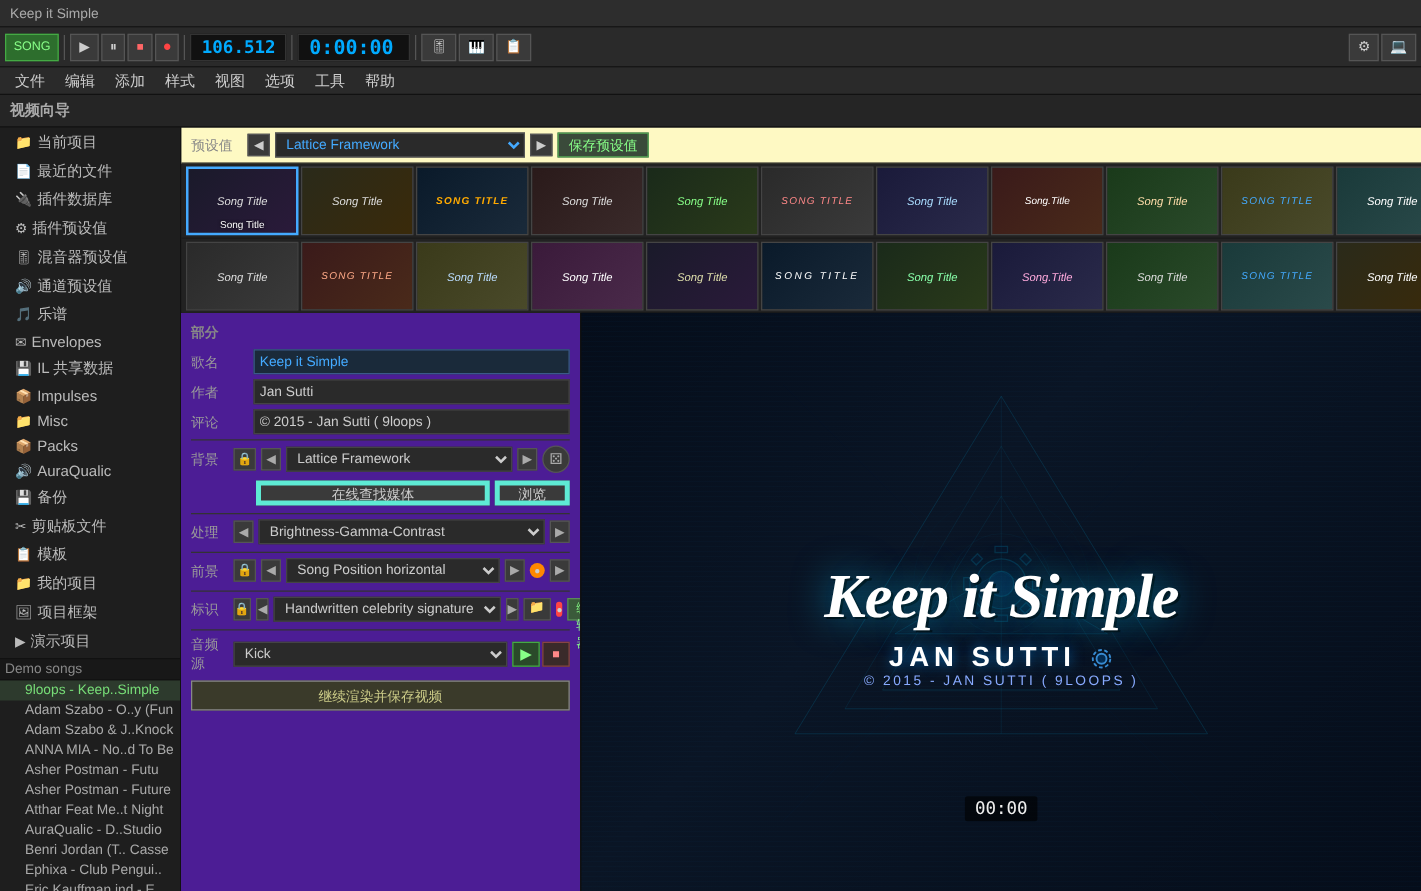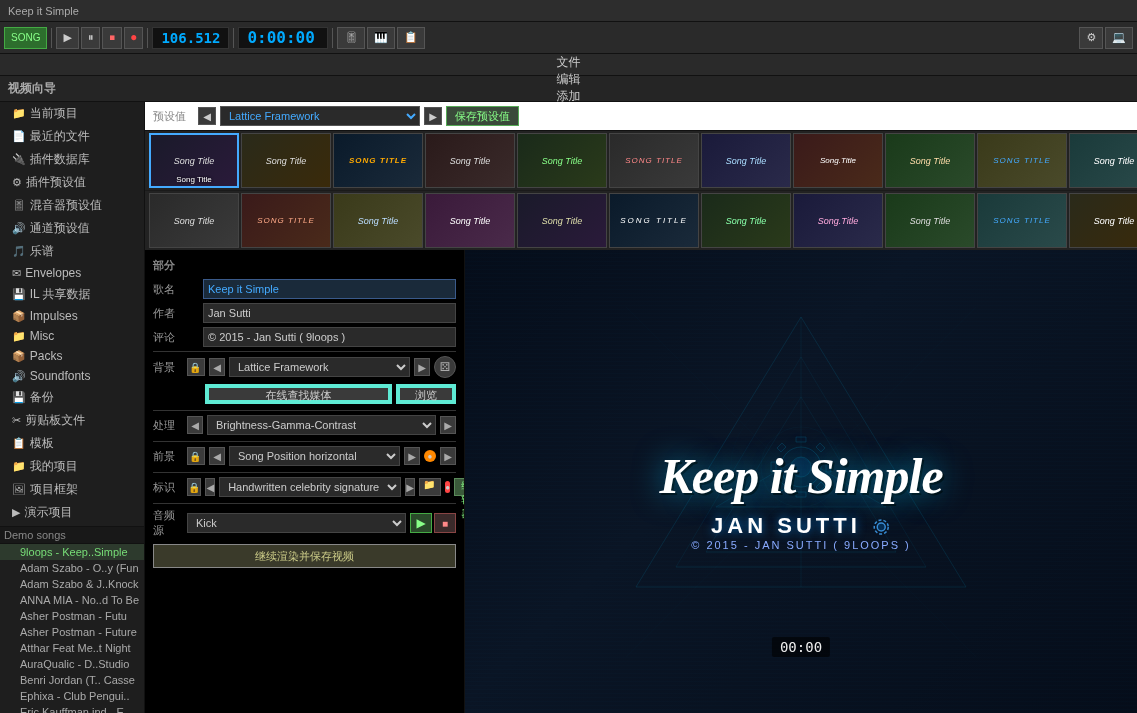--- a/index.html
+++ b/index.html
@@ -75,25 +75,24 @@
       padding: 0 6px;
       font-size: 10px;
       cursor: pointer;
     }
 
     
     .menu-bar {
       background: #2a2a2a;
       height: 22px;
       display: flex;
-      align-items: center;
+      align-items: flex-start;
       padding: 0 4px;
       border-bottom: 1px solid #111;
       gap: 0;
-      flex-direction: column;
     }
     .menu-item {
       color: #ccc;
       font-size: 12px;
       padding: 0 8px;
       height: 22px;
       display: flex;
       align-items: center;
       cursor: pointer;
     }
@@ -171,21 +170,21 @@
     .center-content {
       flex: 1;
       display: flex;
       flex-direction: column;
       background: #1e1e1e;
       overflow: hidden;
     }
 
     
     .presets-header {
-      background: #ffffff;
+      background: #fef9c3;
       padding: 4px 8px;
       border-bottom: 1px solid #111;
       display: flex;
       align-items: center;
       gap: 4px;
     }
     .preset-nav-btn {
       background: #3a3a3a;
       border: 1px solid #555;
       color: #ccc;
@@ -254,21 +253,21 @@
     
     .lower-panel {
       display: flex;
       flex: 1;
       overflow: hidden;
     }
 
     
     .properties-panel {
       width: 320px;
-      background: #000000;
+      background: #4c1d95;
       border-right: 1px solid #111;
       padding: 8px;
       overflow-y: auto;
       flex-shrink: 0;
     }
     .section-label {
       color: #888;
       font-size: 11px;
       margin-bottom: 6px;
       font-weight: bold;
@@ -652,21 +651,21 @@
     <div class="sidebar-item">
       <span class="sidebar-item-icon">📁</span>
       <span>Misc</span>
     </div>
     <div class="sidebar-item">
       <span class="sidebar-item-icon">📦</span>
       <span>Packs</span>
     </div>
     <div class="sidebar-item">
       <span class="sidebar-item-icon">🔊</span>
-      <span>Soundfonts</span>
+      <span>AuraQualic</span>
     </div>
     <div class="sidebar-item">
       <span class="sidebar-item-icon">💾</span>
       <span>备份</span>
     </div>
     <div class="sidebar-item">
       <span class="sidebar-item-icon">✂</span>
       <span>剪贴板文件</span>
     </div>
     <div class="sidebar-item">

